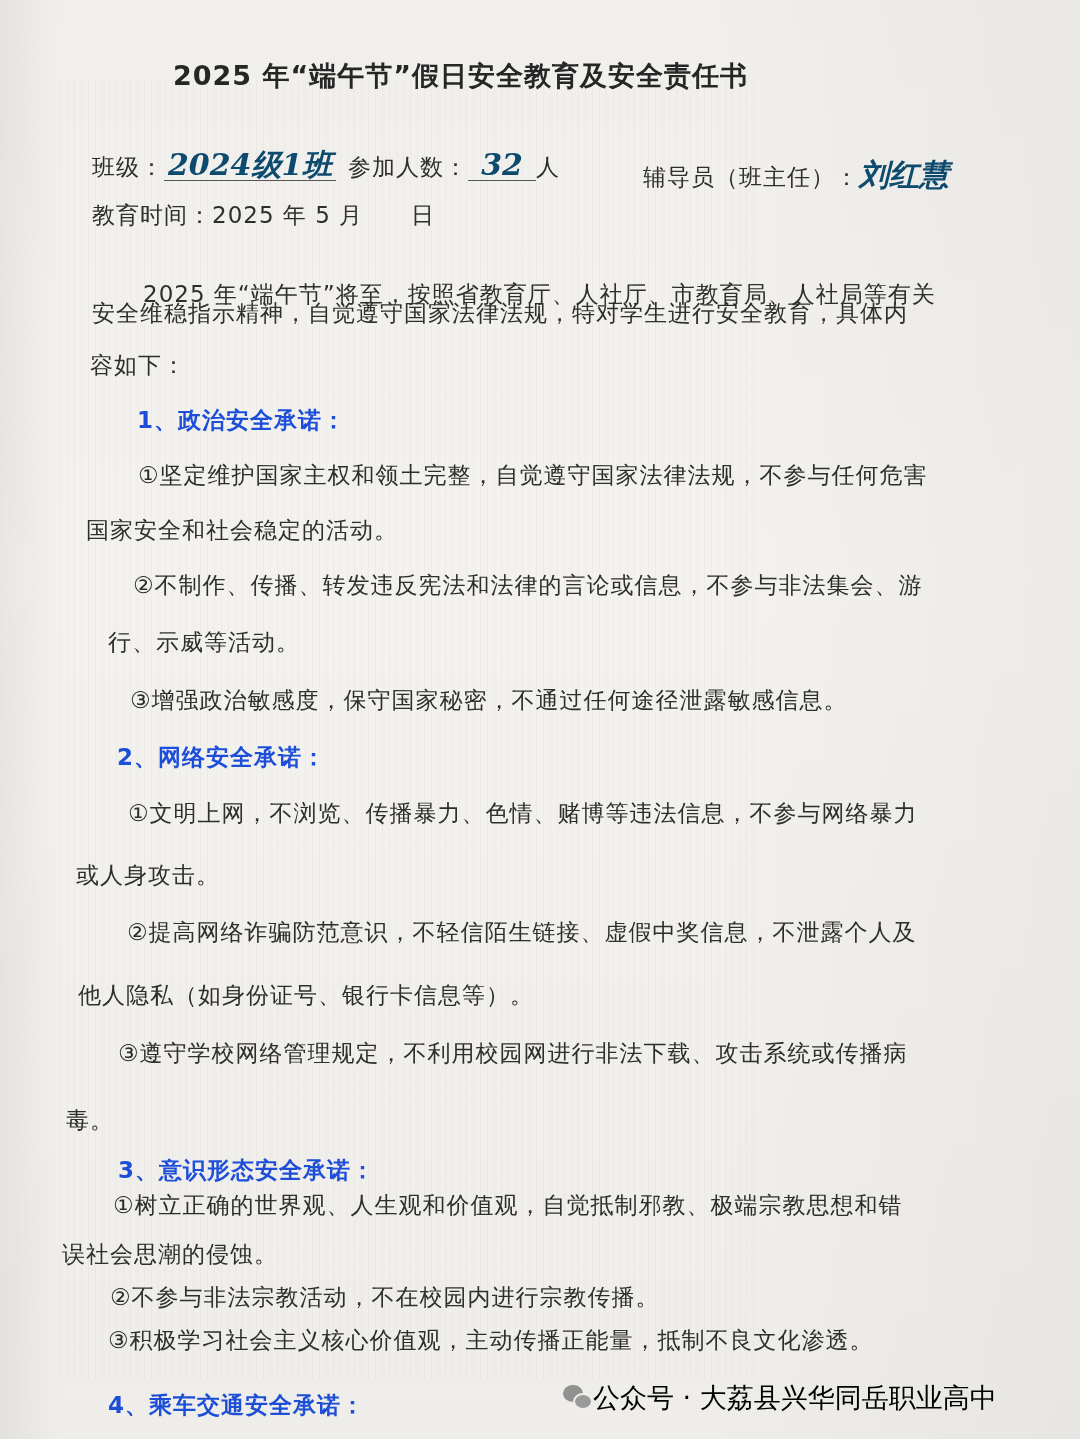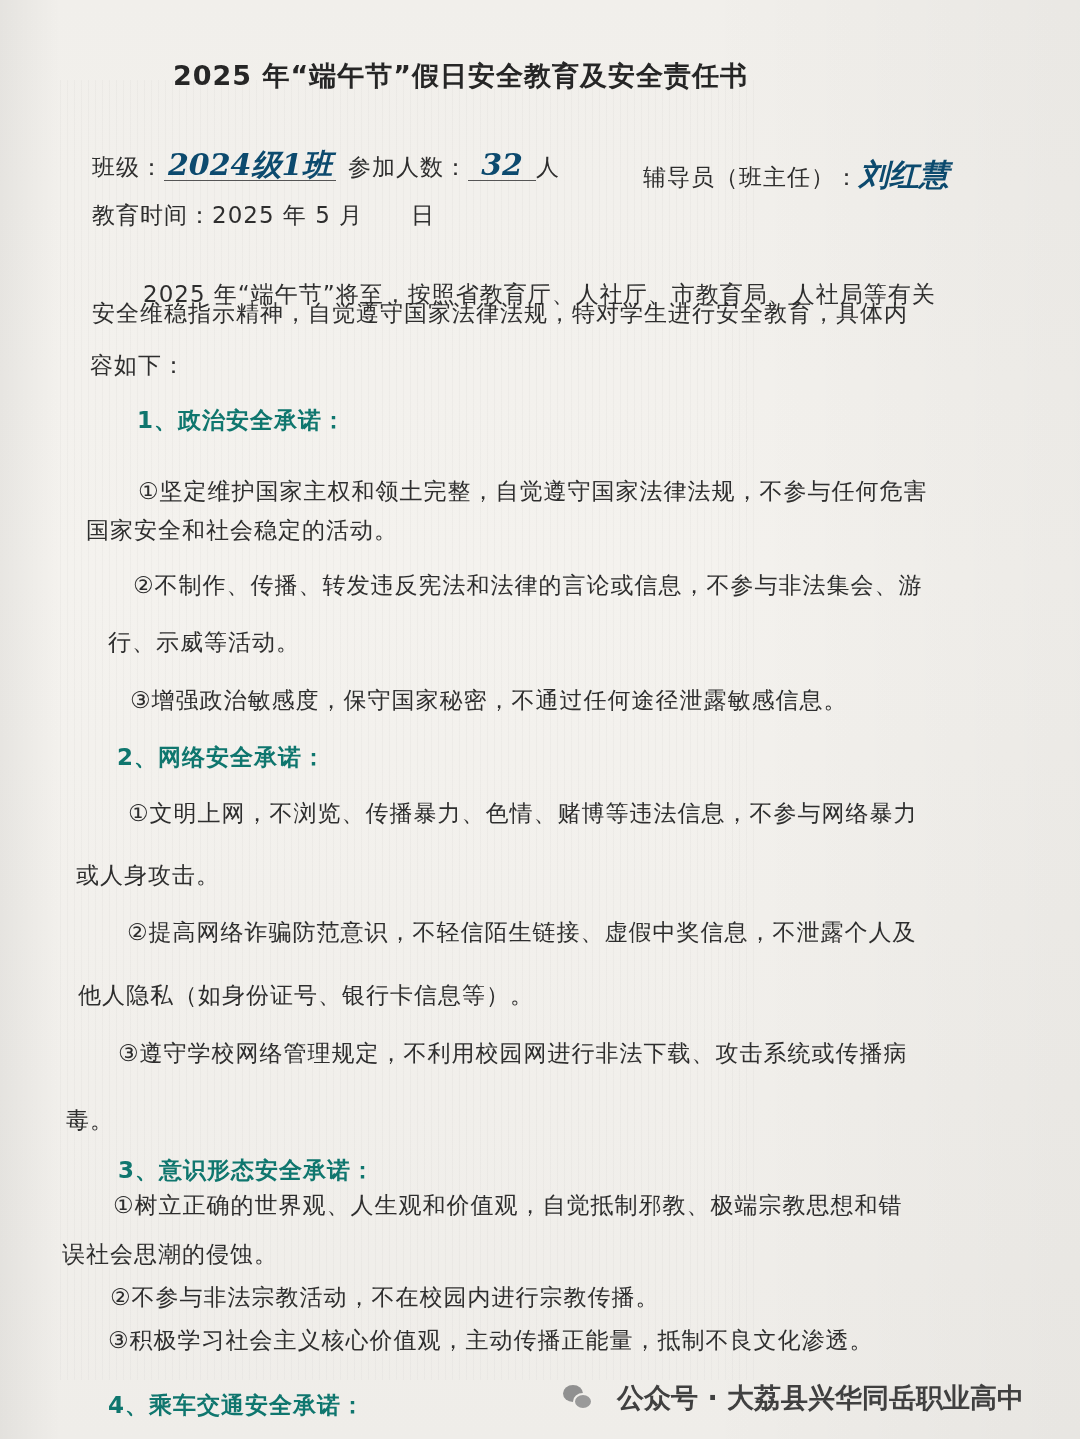--- a/index.html
+++ b/index.html
@@ -42,46 +42,45 @@
   }
   .line {
     position: absolute;
     font-size: 23px;
     white-space: nowrap;
     color: #2e2e2e;
     letter-spacing: 1px;
   }
   .heading {
     font-weight: bold;
-    color: #0f766e;
+    color: #1d4ed8;
   }
   .hand {
     font-family: "DejaVu Serif", serif;
     font-style: italic;
     font-weight: bold;
     font-size: 30px;
     color: #0c4a6e;
     letter-spacing: 0;
   }
   .underline-field {
     display: inline-block;
     border-bottom: 1.5px solid #555;
     padding: 0 4px;
     line-height: 30px;
   }
   .watermark {
     position: absolute;
     left: 563px; top: 1380px;
     display: flex;
     align-items: center;
-    gap: 24px;
-    color: #404040;
+    gap: 0;
+    color: #000000;
     font-size: 27px;
     white-space: nowrap;
-    font-weight: bold;
   }
   .wm-icon {
     width: 30px; height: 26px;
     position: relative;
     display: inline-block;
   }
   .wm-icon .b1 {
     position: absolute; left: 0; top: 0;
     width: 20px; height: 17px; border-radius: 50%;
     background: #909090;
@@ -112,21 +111,21 @@
 </div>
 <div class="line" style="left:92px; top:200px;">
   <span>教育时间：</span><span>2025 年 5 月　　日</span>
 </div>
 
 <div class="line" style="left:143px; top:243px;margin-top:36px;">2025 年“端午节”将至，按照省教育厅、人社厅、市教育局、人社局等有关</div>
 <div class="line" style="left:92px; top:298px;">安全维稳指示精神，自觉遵守国家法律法规，特对学生进行安全教育，具体内</div>
 <div class="line" style="left:90px; top:350px;">容如下：</div>
 
 <div class="line heading" style="left:137px; top:405px;">1、政治安全承诺：</div>
-<div class="line" style="left:138px; top:476px;">①坚定维护国家主权和领土完整，自觉遵守国家法律法规，不参与任何危害</div>
+<div class="line" style="left:138px; top:460px;">①坚定维护国家主权和领土完整，自觉遵守国家法律法规，不参与任何危害</div>
 <div class="line" style="left:86px; top:515px;">国家安全和社会稳定的活动。</div>
 <div class="line" style="left:133px; top:570px;">②不制作、传播、转发违反宪法和法律的言论或信息，不参与非法集会、游</div>
 <div class="line" style="left:108px; top:627px;">行、示威等活动。</div>
 <div class="line" style="left:130px; top:685px;">③增强政治敏感度，保守国家秘密，不通过任何途径泄露敏感信息。</div>
 
 <div class="line heading" style="left:117px; top:742px;">2、网络安全承诺：</div>
 <div class="line" style="left:128px; top:798px;">①文明上网，不浏览、传播暴力、色情、赌博等违法信息，不参与网络暴力</div>
 <div class="line" style="left:76px; top:860px;">或人身攻击。</div>
 <div class="line" style="left:127px; top:917px;">②提高网络诈骗防范意识，不轻信陌生链接、虚假中奖信息，不泄露个人及</div>
 <div class="line" style="left:78px; top:980px;">他人隐私（如身份证号、银行卡信息等）。</div>

